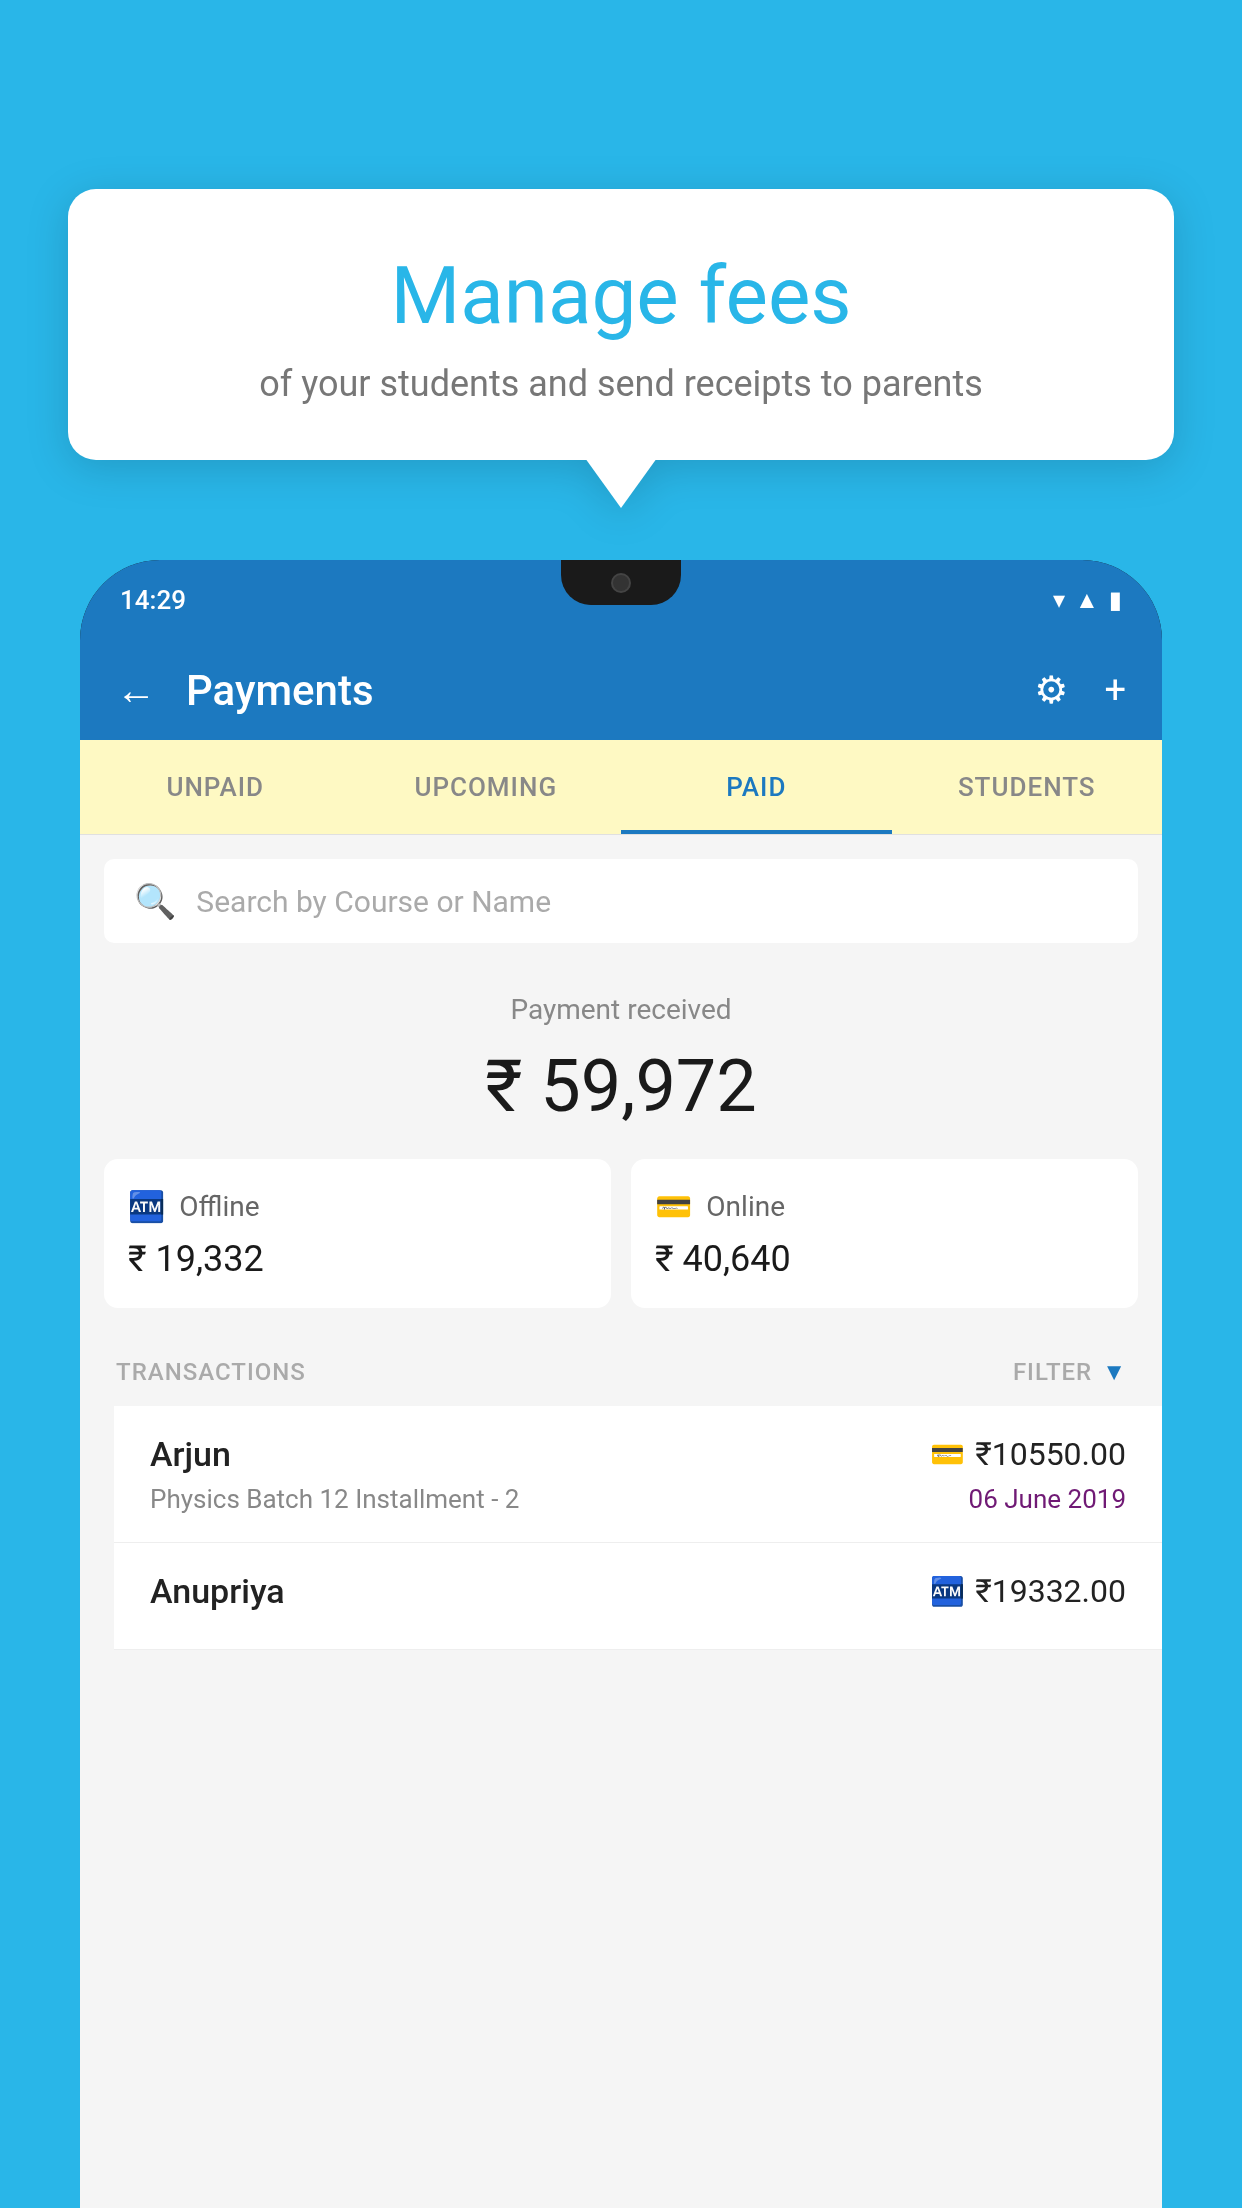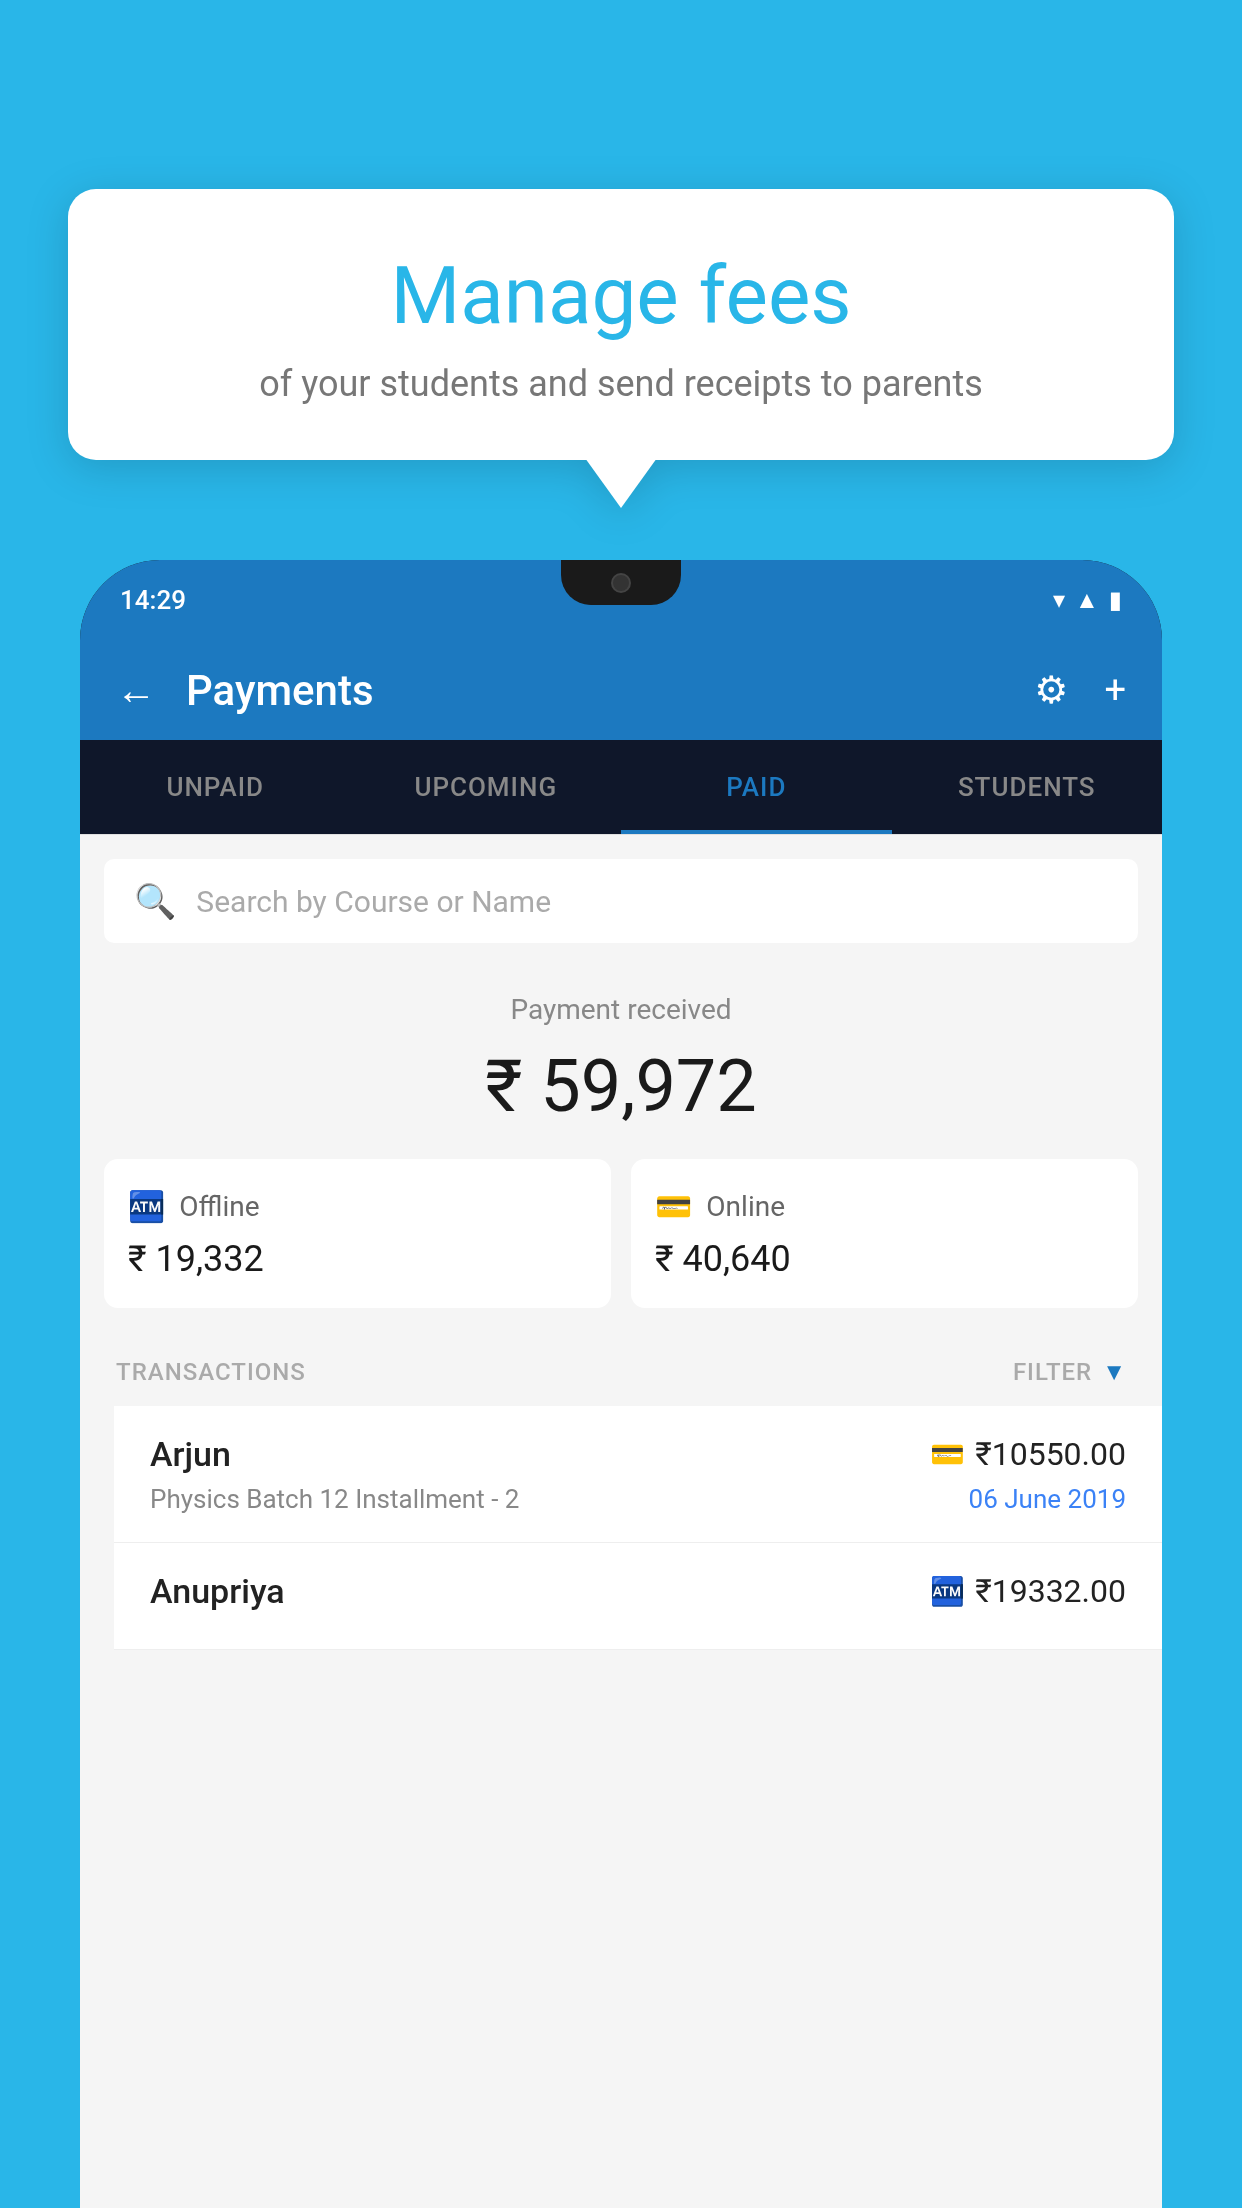--- a/index.html
+++ b/index.html
@@ -142,21 +142,21 @@
       gap: 36px;
     }
 
     .header-icon {
       color: white;
       font-size: 38px;
     }
 
     
     .tabs {
-      background: #0f172a;
+      background: #fef9c3;
       display: flex;
       border-bottom: 1px solid #e0e0e0;
     }
 
     .tab {
       flex: 1;
       text-align: center;
       padding: 32px 10px;
       font-size: 26px;
       font-weight: 500;
@@ -342,21 +342,21 @@
       justify-content: space-between;
     }
 
     .transaction-detail {
       font-size: 26px;
       color: #888;
     }
 
     .transaction-date {
       font-size: 26px;
-      color: #3b82f6;
+      color: #701a75;
     }
 
     .phone-inner {
       background: #f5f5f5;
       height: calc(100% - 80px);
       border-radius: 0;
       overflow: hidden;
       display: flex;
       flex-direction: column;
     }

